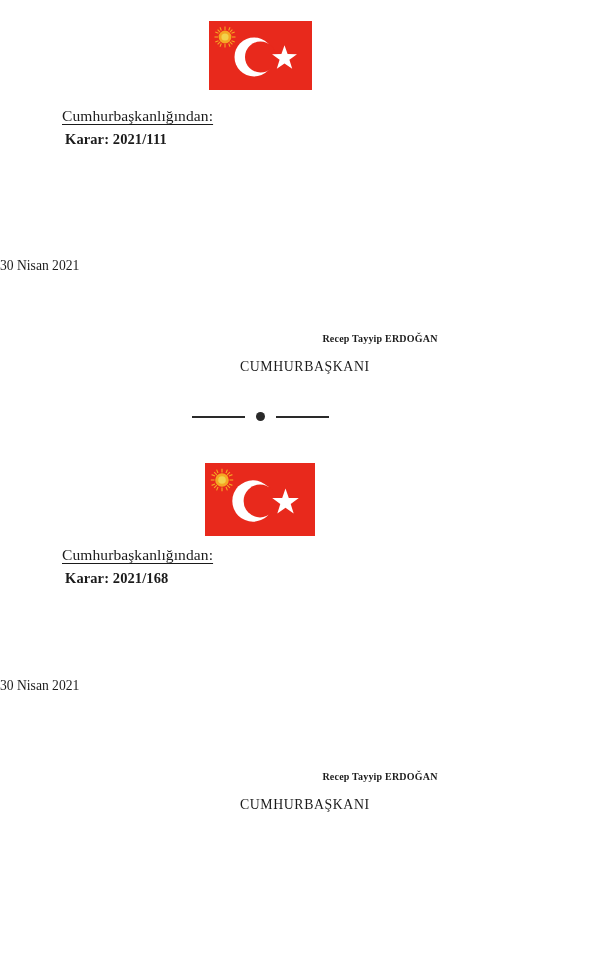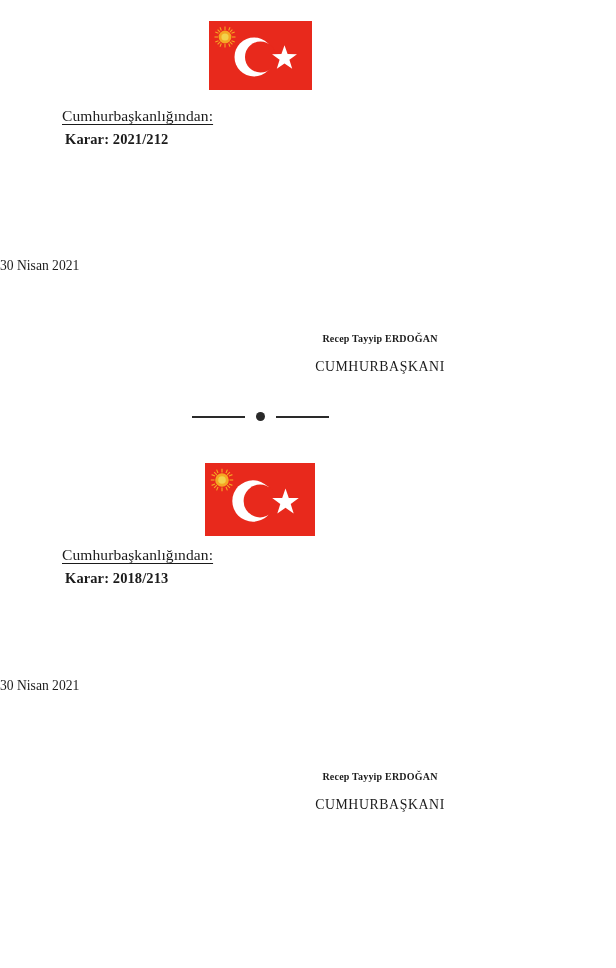--- a/index.html
+++ b/index.html
@@ -56,21 +56,20 @@
     font-size: 13.6px;
   }
   .sign-name {
     font-size: 10px;
     font-weight: bold;
     text-align: center;
     letter-spacing: 0.2px;
   }
   .sign-title {
     font-size: 13.8px;
-    text-align: center;
     letter-spacing: 0.6px;
   }
 
   
   .divider {
     position: absolute;
     left: 0;
     right: 0;
     display: flex;
     align-items: center;
@@ -127,21 +126,21 @@
             </g>
             <circle cx="16" cy="16" r="6.4" fill="#F5A623"></circle>
             <circle cx="16" cy="16" r="3.6" fill="#F2D24B"></circle>
           </g>
         </svg>
       </div>
     </div>
 
     <div class="from-line" style="position:absolute;left:62px;top:86px;">Cumhurbaşkanlığından:</div>
 
-    <div class="karar-line" style="position:absolute;left:65px;top:110px;">Karar: 2021/212</div>
+    <div class="karar-line" style="position:absolute;left:65px;top:110px;">Karar: 2021/111</div>
 
 
     <div class="date-line" style="position:absolute;left:0;right:0;top:237px;">30 Nisan 2021</div>
 
     <div class="sign-name" style="position:absolute;left:240px;right:0;top:312px;">Recep Tayyip ERDOĞAN</div>
 
     <div class="sign-title" style="position:absolute;left:240px;right:0;top:338px;">CUMHURBAŞKANI</div>
   </div>
 
   <div class="divider" style="top:412px;">
@@ -180,21 +179,21 @@
             </g>
             <circle cx="17" cy="17" r="6.8" fill="#F5A623"></circle>
             <circle cx="17" cy="17" r="3.8" fill="#F2D24B"></circle>
           </g>
         </svg>
       </div>
     </div>
 
     <div class="from-line" style="position:absolute;left:62px;top:83px;">Cumhurbaşkanlığından:</div>
 
-    <div class="karar-line" style="position:absolute;left:65px;top:107px;">Karar: 2018/213</div>
+    <div class="karar-line" style="position:absolute;left:65px;top:107px;">Karar: 2021/168</div>
 
 
     <div class="date-line" style="position:absolute;left:0;right:0;top:215px;">30 Nisan 2021</div>
 
     <div class="sign-name" style="position:absolute;left:240px;right:0;top:308px;">Recep Tayyip ERDOĞAN</div>
 
     <div class="sign-title" style="position:absolute;left:240px;right:0;top:334px;">CUMHURBAŞKANI</div>
   </div>
 
 </div>

